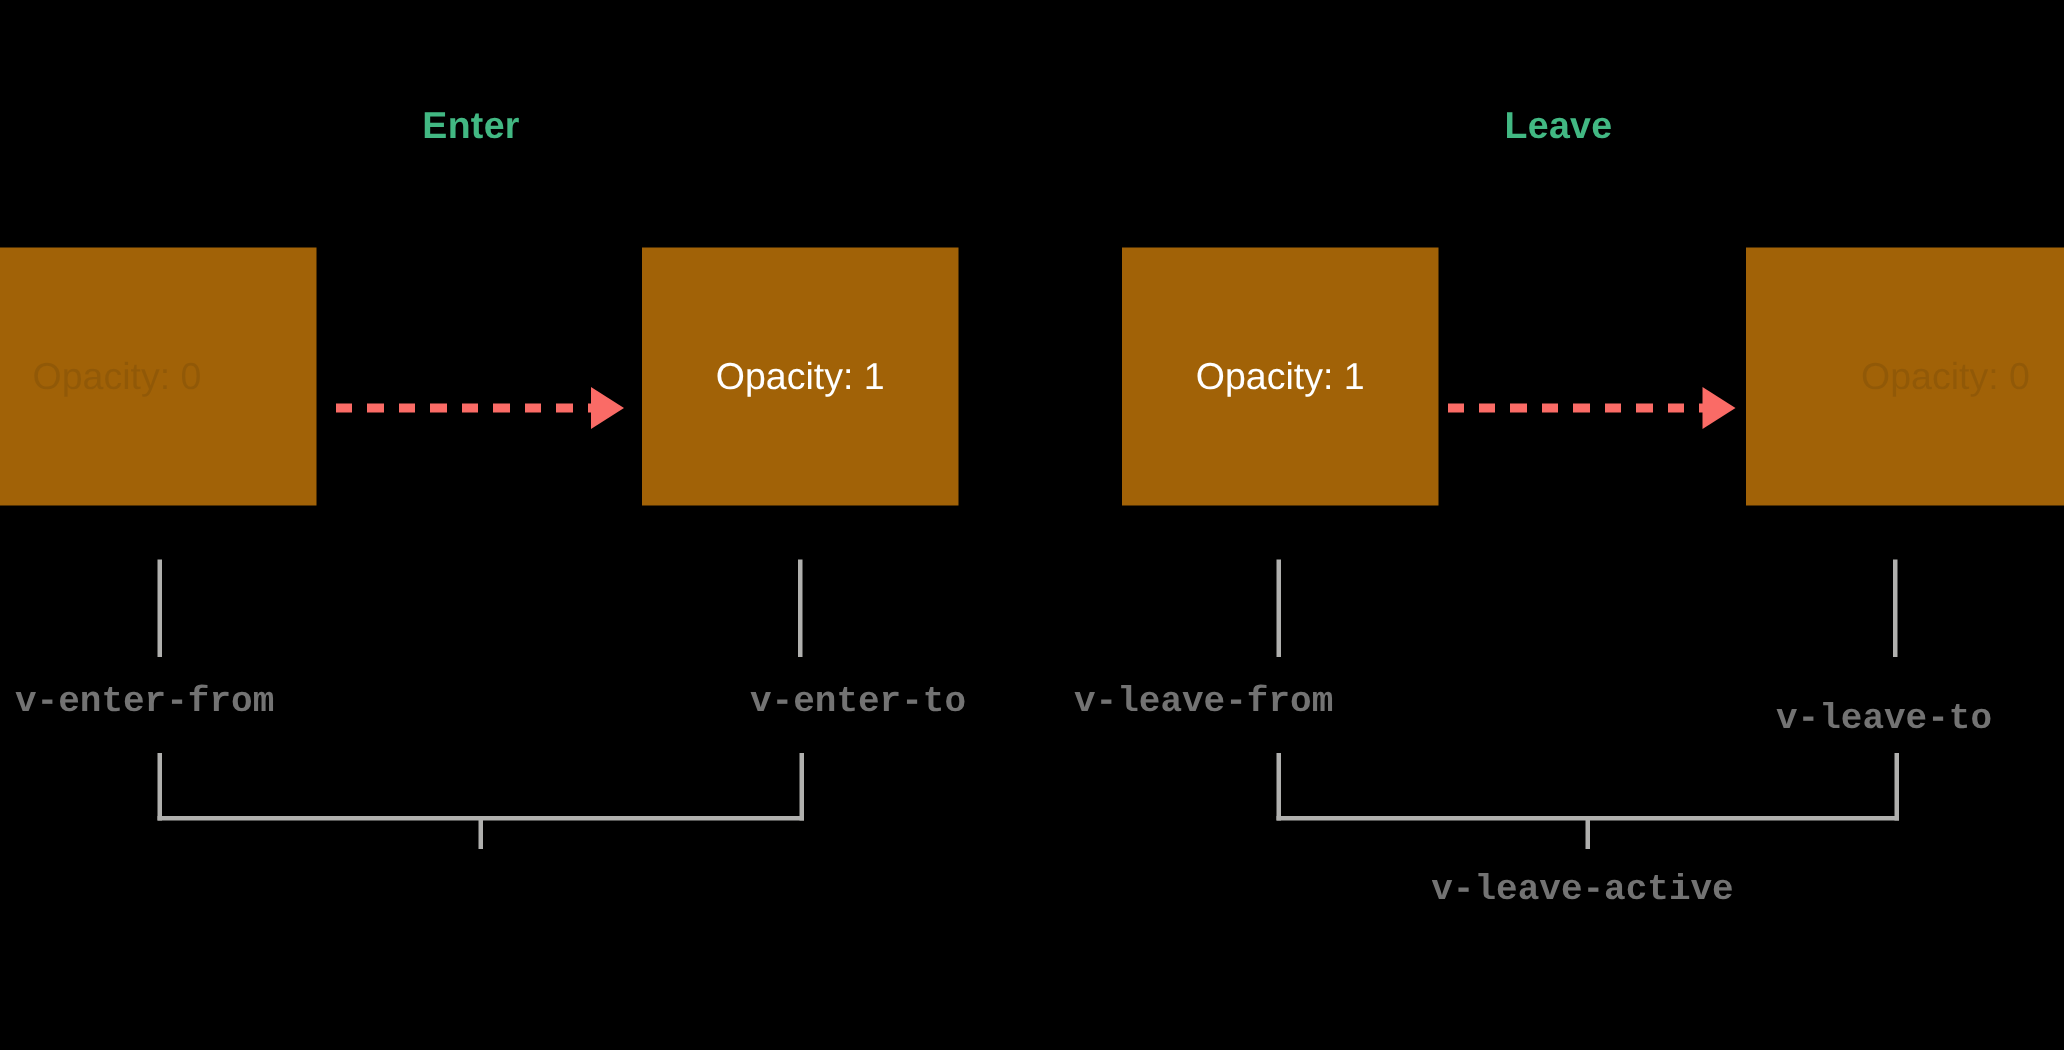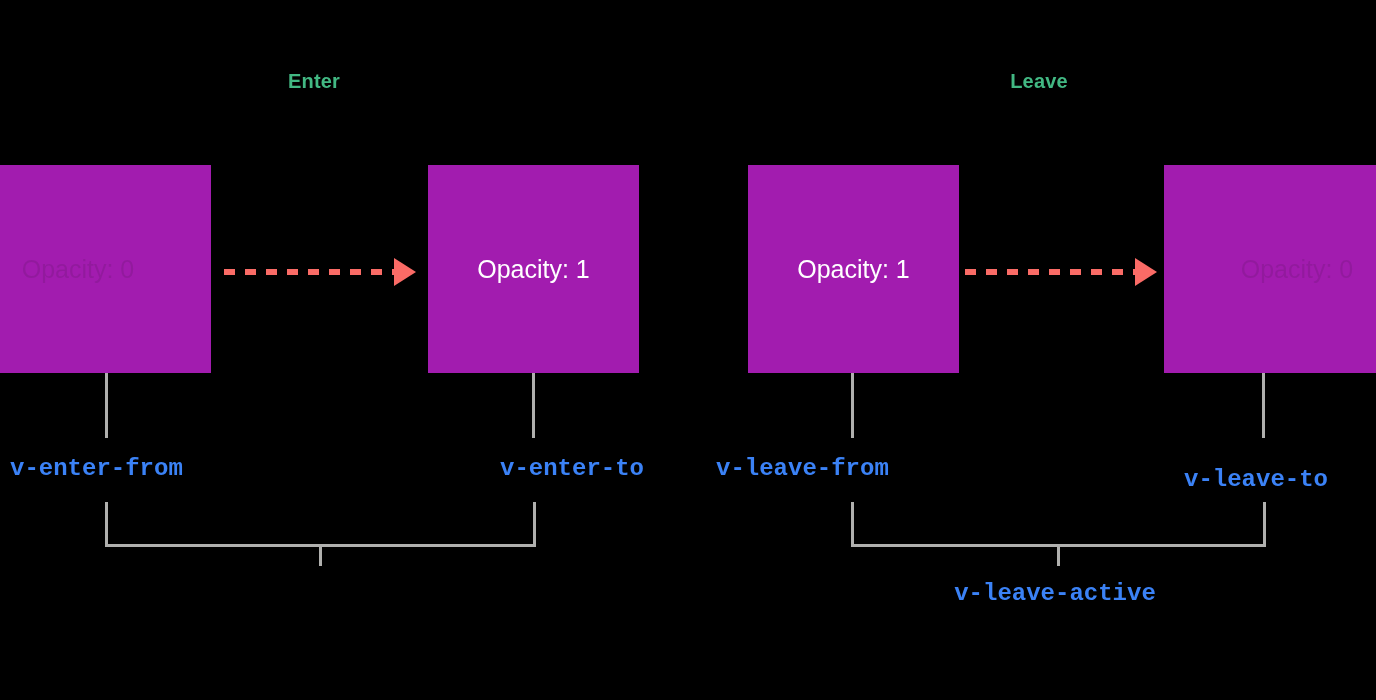--- a/index.html
+++ b/index.html
@@ -18,36 +18,36 @@
     position: relative;
     width: 1376px;
     height: 700px;
     background: #000000;
   }
 
   
   .section-title {
     position: absolute;
     font-family: "Liberation Sans", sans-serif;
-    font-size: 20px;
+    font-size: 25px;
     font-weight: bold;
     color: #42b883;
     letter-spacing: 0.2px;
     text-align: center;
     white-space: nowrap;
   }
   #title-enter { left: 0px;   top: 70px; width: 628px; }
   #title-leave { left: 725px; top: 70px; width: 628px; }
 
   
   .state-box {
     position: absolute;
     top: 165px;
-    height: 208px;
-    background: #a21caf;
+    height: 172px;
+    background: #a16207;
     display: flex;
     align-items: center;
     justify-content: center;
   }
   .state-box .box-label {
     font-family: "Liberation Sans", sans-serif;
     font-size: 25px;
     color: #ffffff;
     white-space: nowrap;
     line-height: 1;
@@ -105,21 +105,21 @@
   #stem-enter-to   { left: 532px;  top: 373px; height: 65px; }
   #stem-leave-from { left: 851px;  top: 373px; height: 65px; }
   #stem-leave-to   { left: 1262px; top: 373px; height: 65px; }
 
   
   .class-label {
     position: absolute;
     font-family: "Liberation Mono", "DejaVu Sans Mono", monospace;
     font-size: 24px;
     font-weight: bold;
-    color: #3b82f6;
+    color: #737373;
     white-space: nowrap;
     line-height: 1;
   }
   .class-label.center { text-align: center; }
   #label-enter-from { left: 10px;  top: 457px; }
   #label-enter-to   { left: 452px; top: 457px; margin-left: 48px; }
   #label-leave-from { left: 716px; top: 457px; }
   #label-leave-to   { left: 1184px; top: 468px; }
   #label-enter-active { left: 119px; top: 582px; width: 400px; }
   #label-leave-active { left: 855px; top: 582px; width: 400px; }

